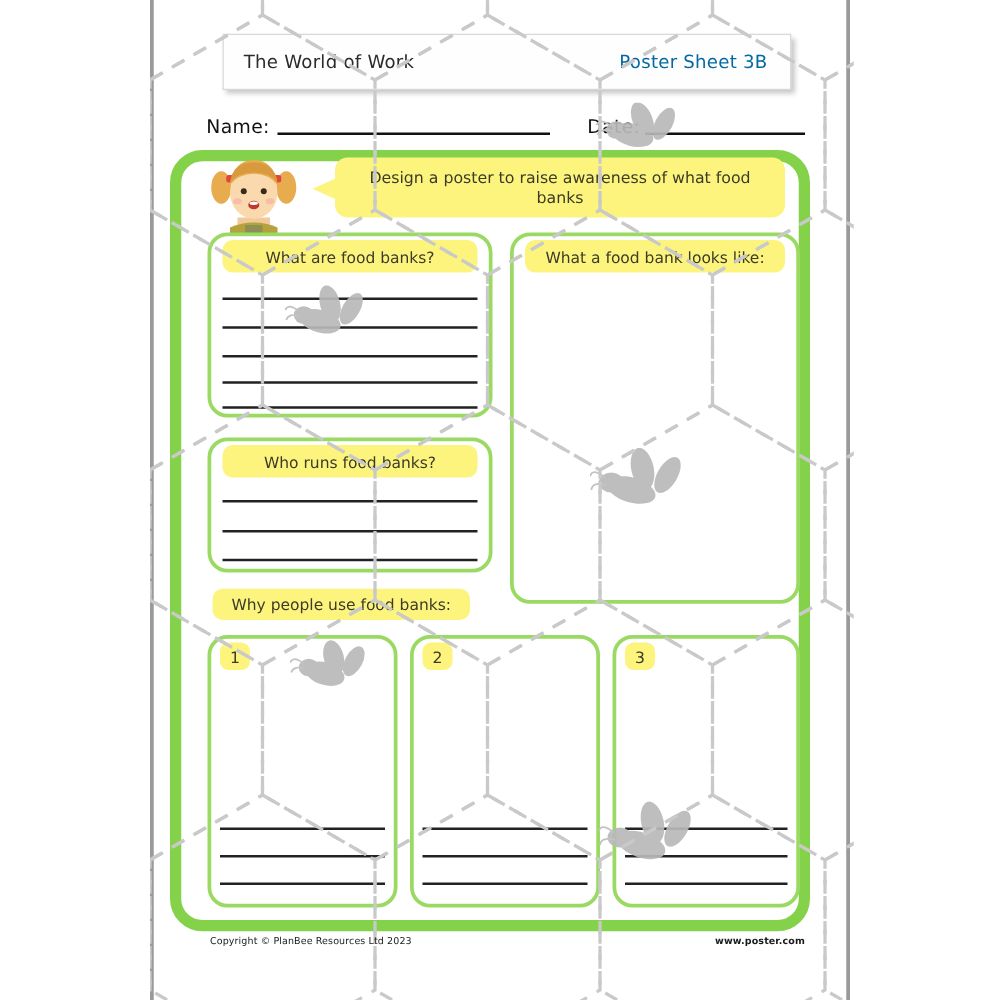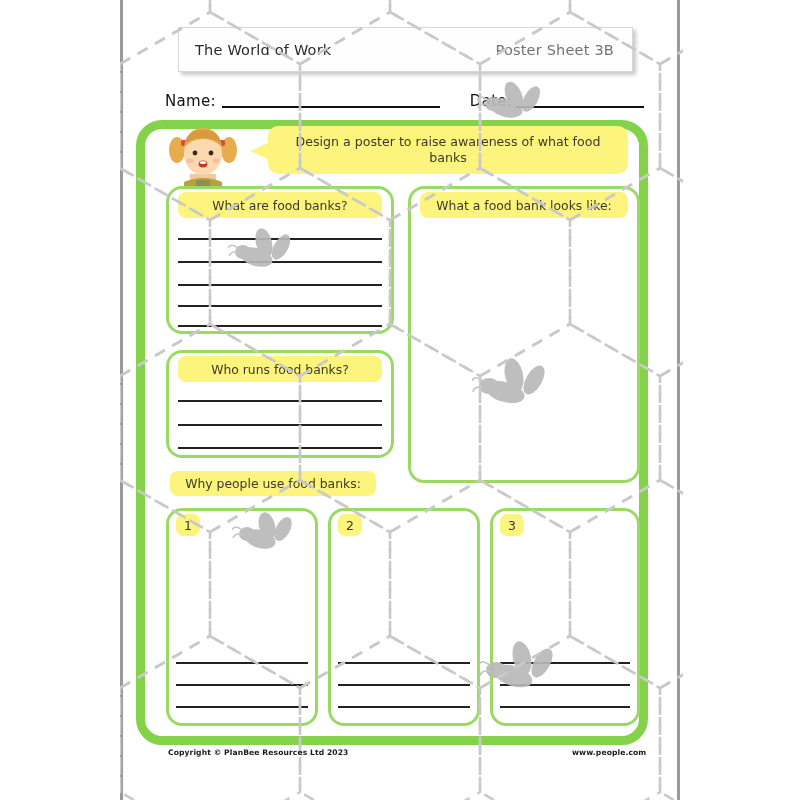--- a/index.html
+++ b/index.html
@@ -32,21 +32,21 @@
     border:1px solid #d8d8d8;
     box-shadow:3px 3px 4px rgba(0,0,0,0.22);
     box-sizing:border-box;
     display:flex;align-items:center;
   }
   #titlebox .t-left{
     padding-left:16px;font-size:14.5px;color:#2b2b2b;
     font-family:"DejaVu Sans", sans-serif;letter-spacing:.2px;
   }
   #titlebox .t-right{
-    margin-left:auto;padding-right:18px;font-size:14.5px;color:#737373;
+    margin-left:auto;padding-right:18px;font-size:14.5px;color:#0369a1;
     font-family:"DejaVu Sans", sans-serif;letter-spacing:.2px;
   }
 
   
   #namerow{
     position:absolute;left:165px;top:86px;width:480px;height:24px;
     display:flex;align-items:flex-end;
   }
   .nd-label{font-size:15px;font-weight:normal;color:#111;letter-spacing:.3px;}
   .nd-rule{border-bottom:2.2px solid #111;height:1px;}
@@ -130,21 +130,21 @@
   #l-draw {left:420px;top:192px;width:208px;height:26px;}
   #l-why  {left:170px;top:471px;width:206px;height:25px;}
 
   #n1{left:176px;top:514px;width:24px;height:22px;}
   #n2{left:338px;top:514px;width:24px;height:22px;}
   #n3{left:500px;top:514px;width:24px;height:22px;}
 
   
   #copyright{
     position:absolute;left:168px;top:748px;
-    font-size:7.6px;font-weight:bold;color:#1b1b1b;
+    font-size:7.6px;font-weight:normal;color:#1b1b1b;
     font-family:"DejaVu Sans", sans-serif;letter-spacing:.1px;
   }
   #weburl{
     position:absolute;left:572px;top:748px;
     font-size:7.6px;font-weight:bold;color:#1b1b1b;
     font-family:"DejaVu Sans", sans-serif;letter-spacing:.1px;
   }
 </style>
 </head>
 <body>
@@ -341,15 +341,15 @@
       <use href="#hexcell" x="570" y="740"></use>
       <use href="#hexcell" x="30" y="740"></use>
       <use href="#hexcell" x="750" y="740"></use>
     </g>
 
     <rect x="0" y="0" width="120" height="800" fill="#ffffff"></rect>
     <rect x="683" y="0" width="117" height="800" fill="#ffffff"></rect>
   </svg>
 
   <div id="copyright">Copyright © PlanBee Resources Ltd 2023</div>
-  <div id="weburl">www.people.com</div>
+  <div id="weburl">www.poster.com</div>
 
 </div>
 
 </body></html>

